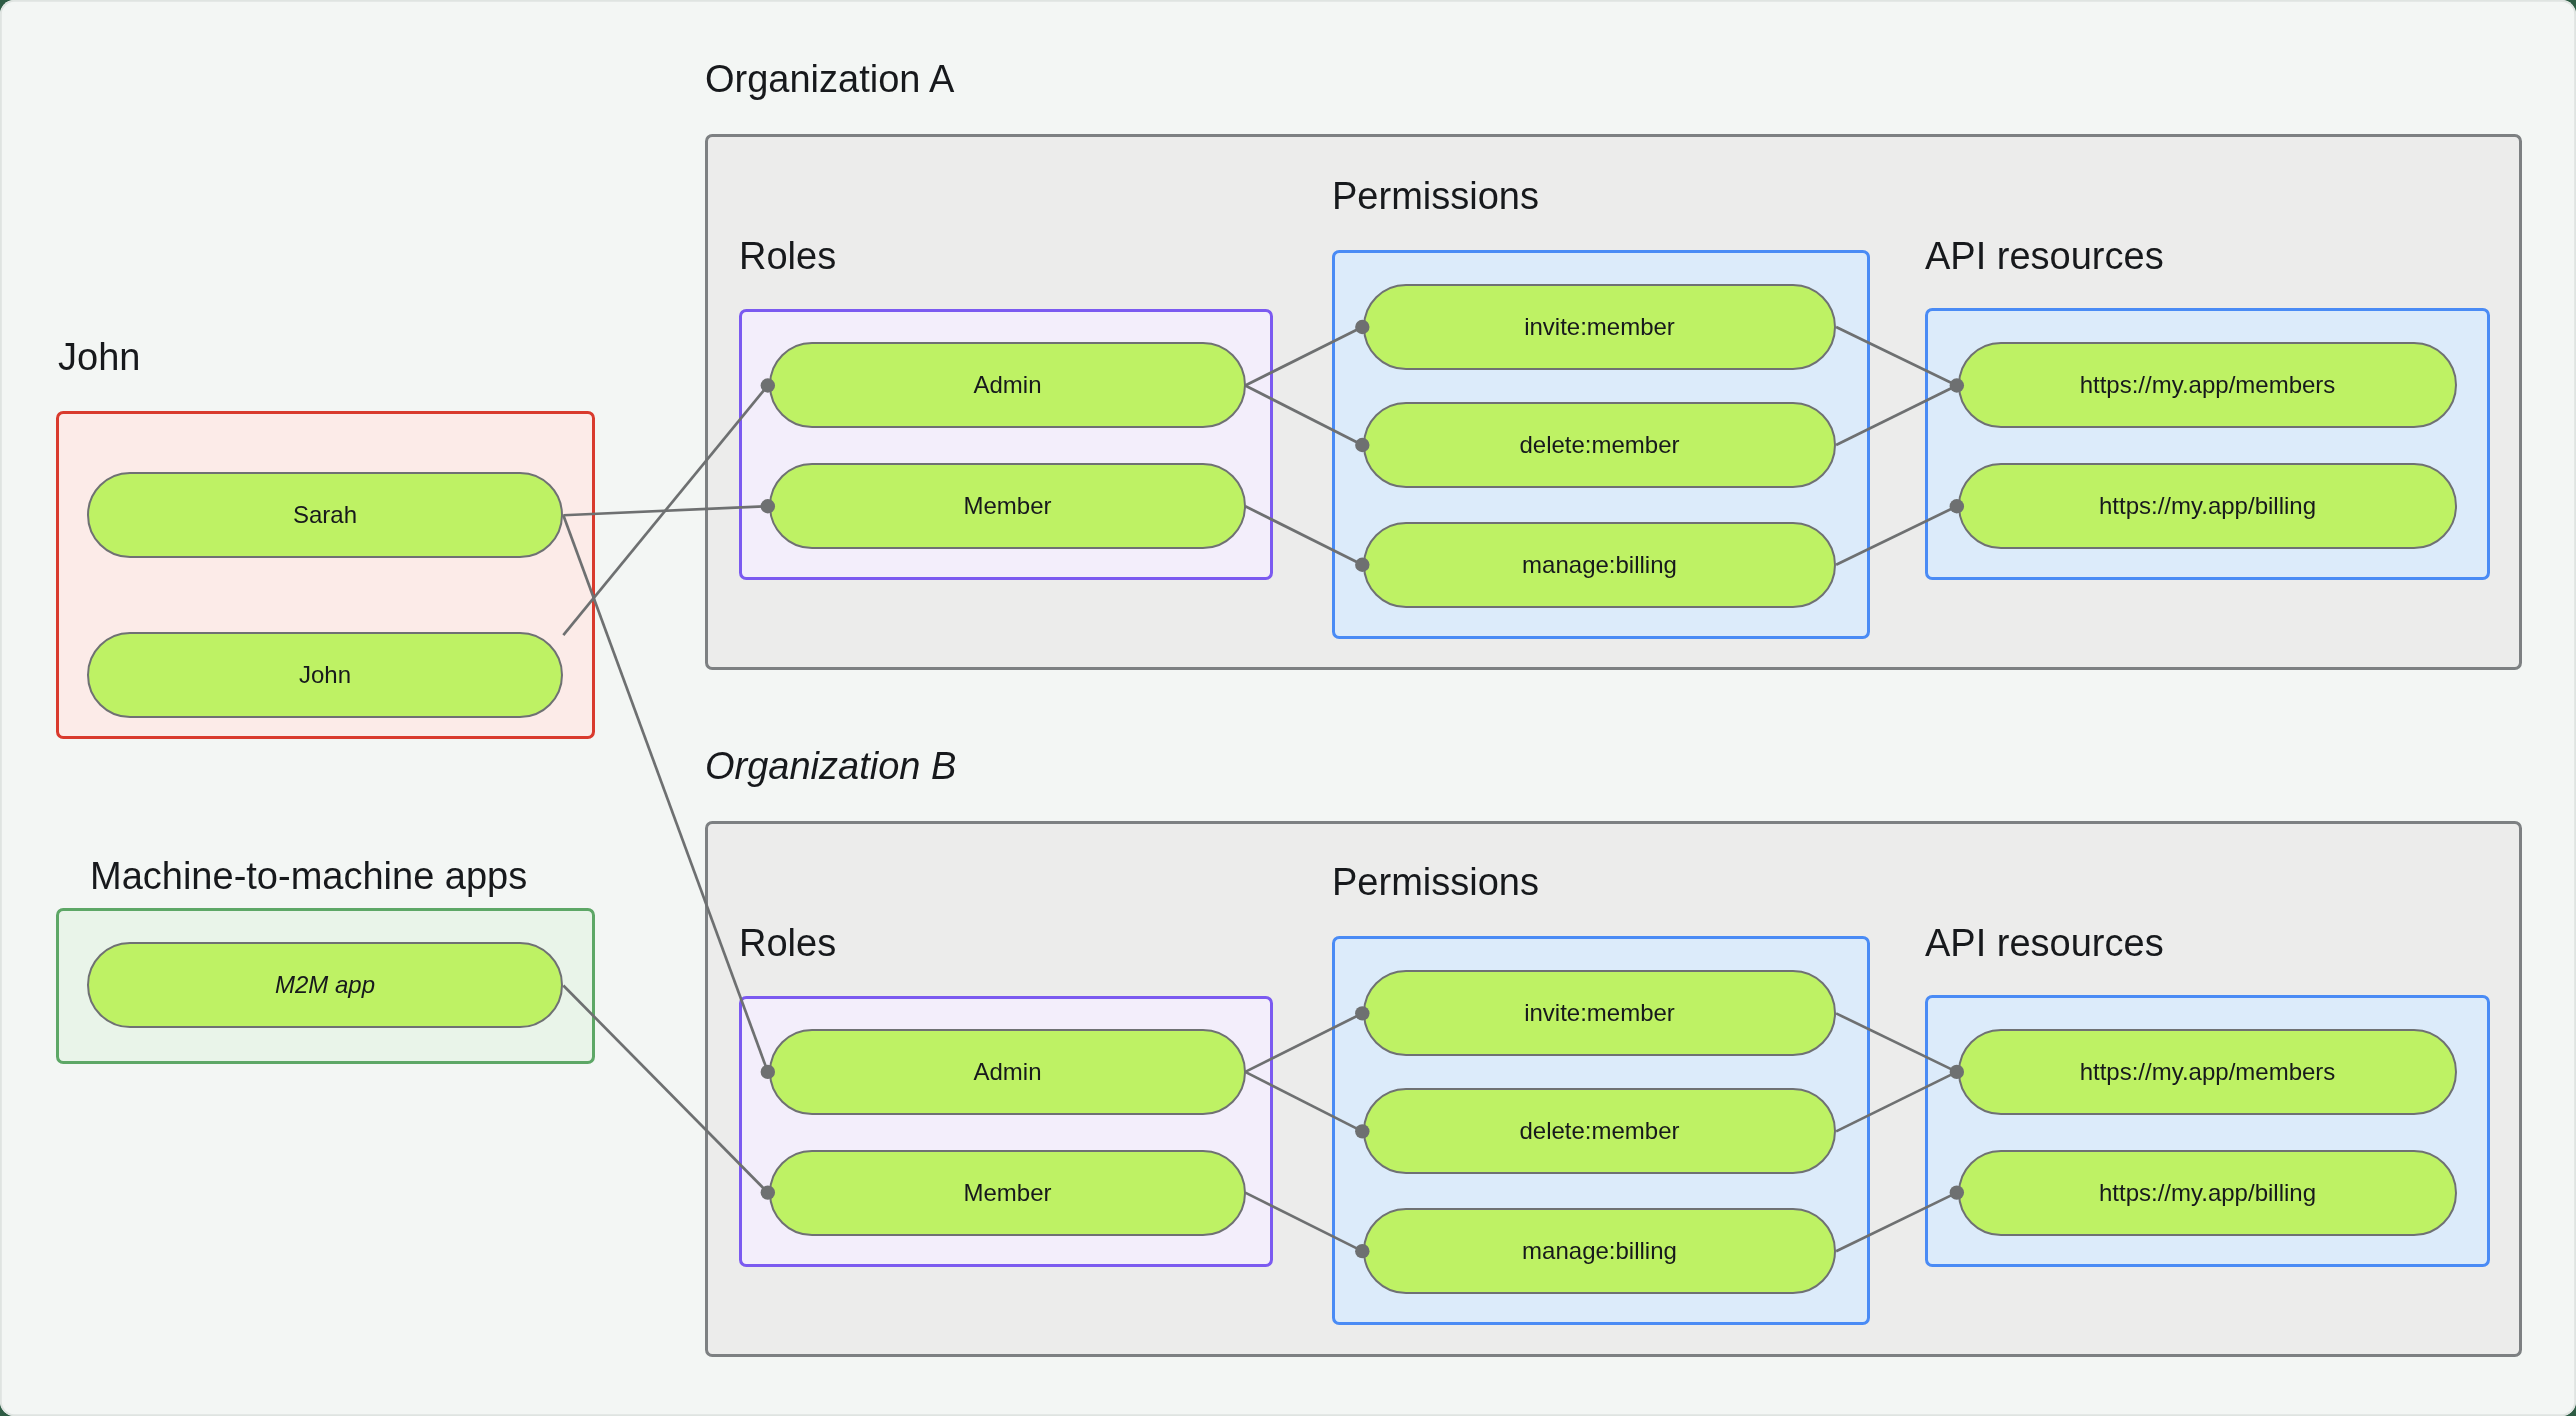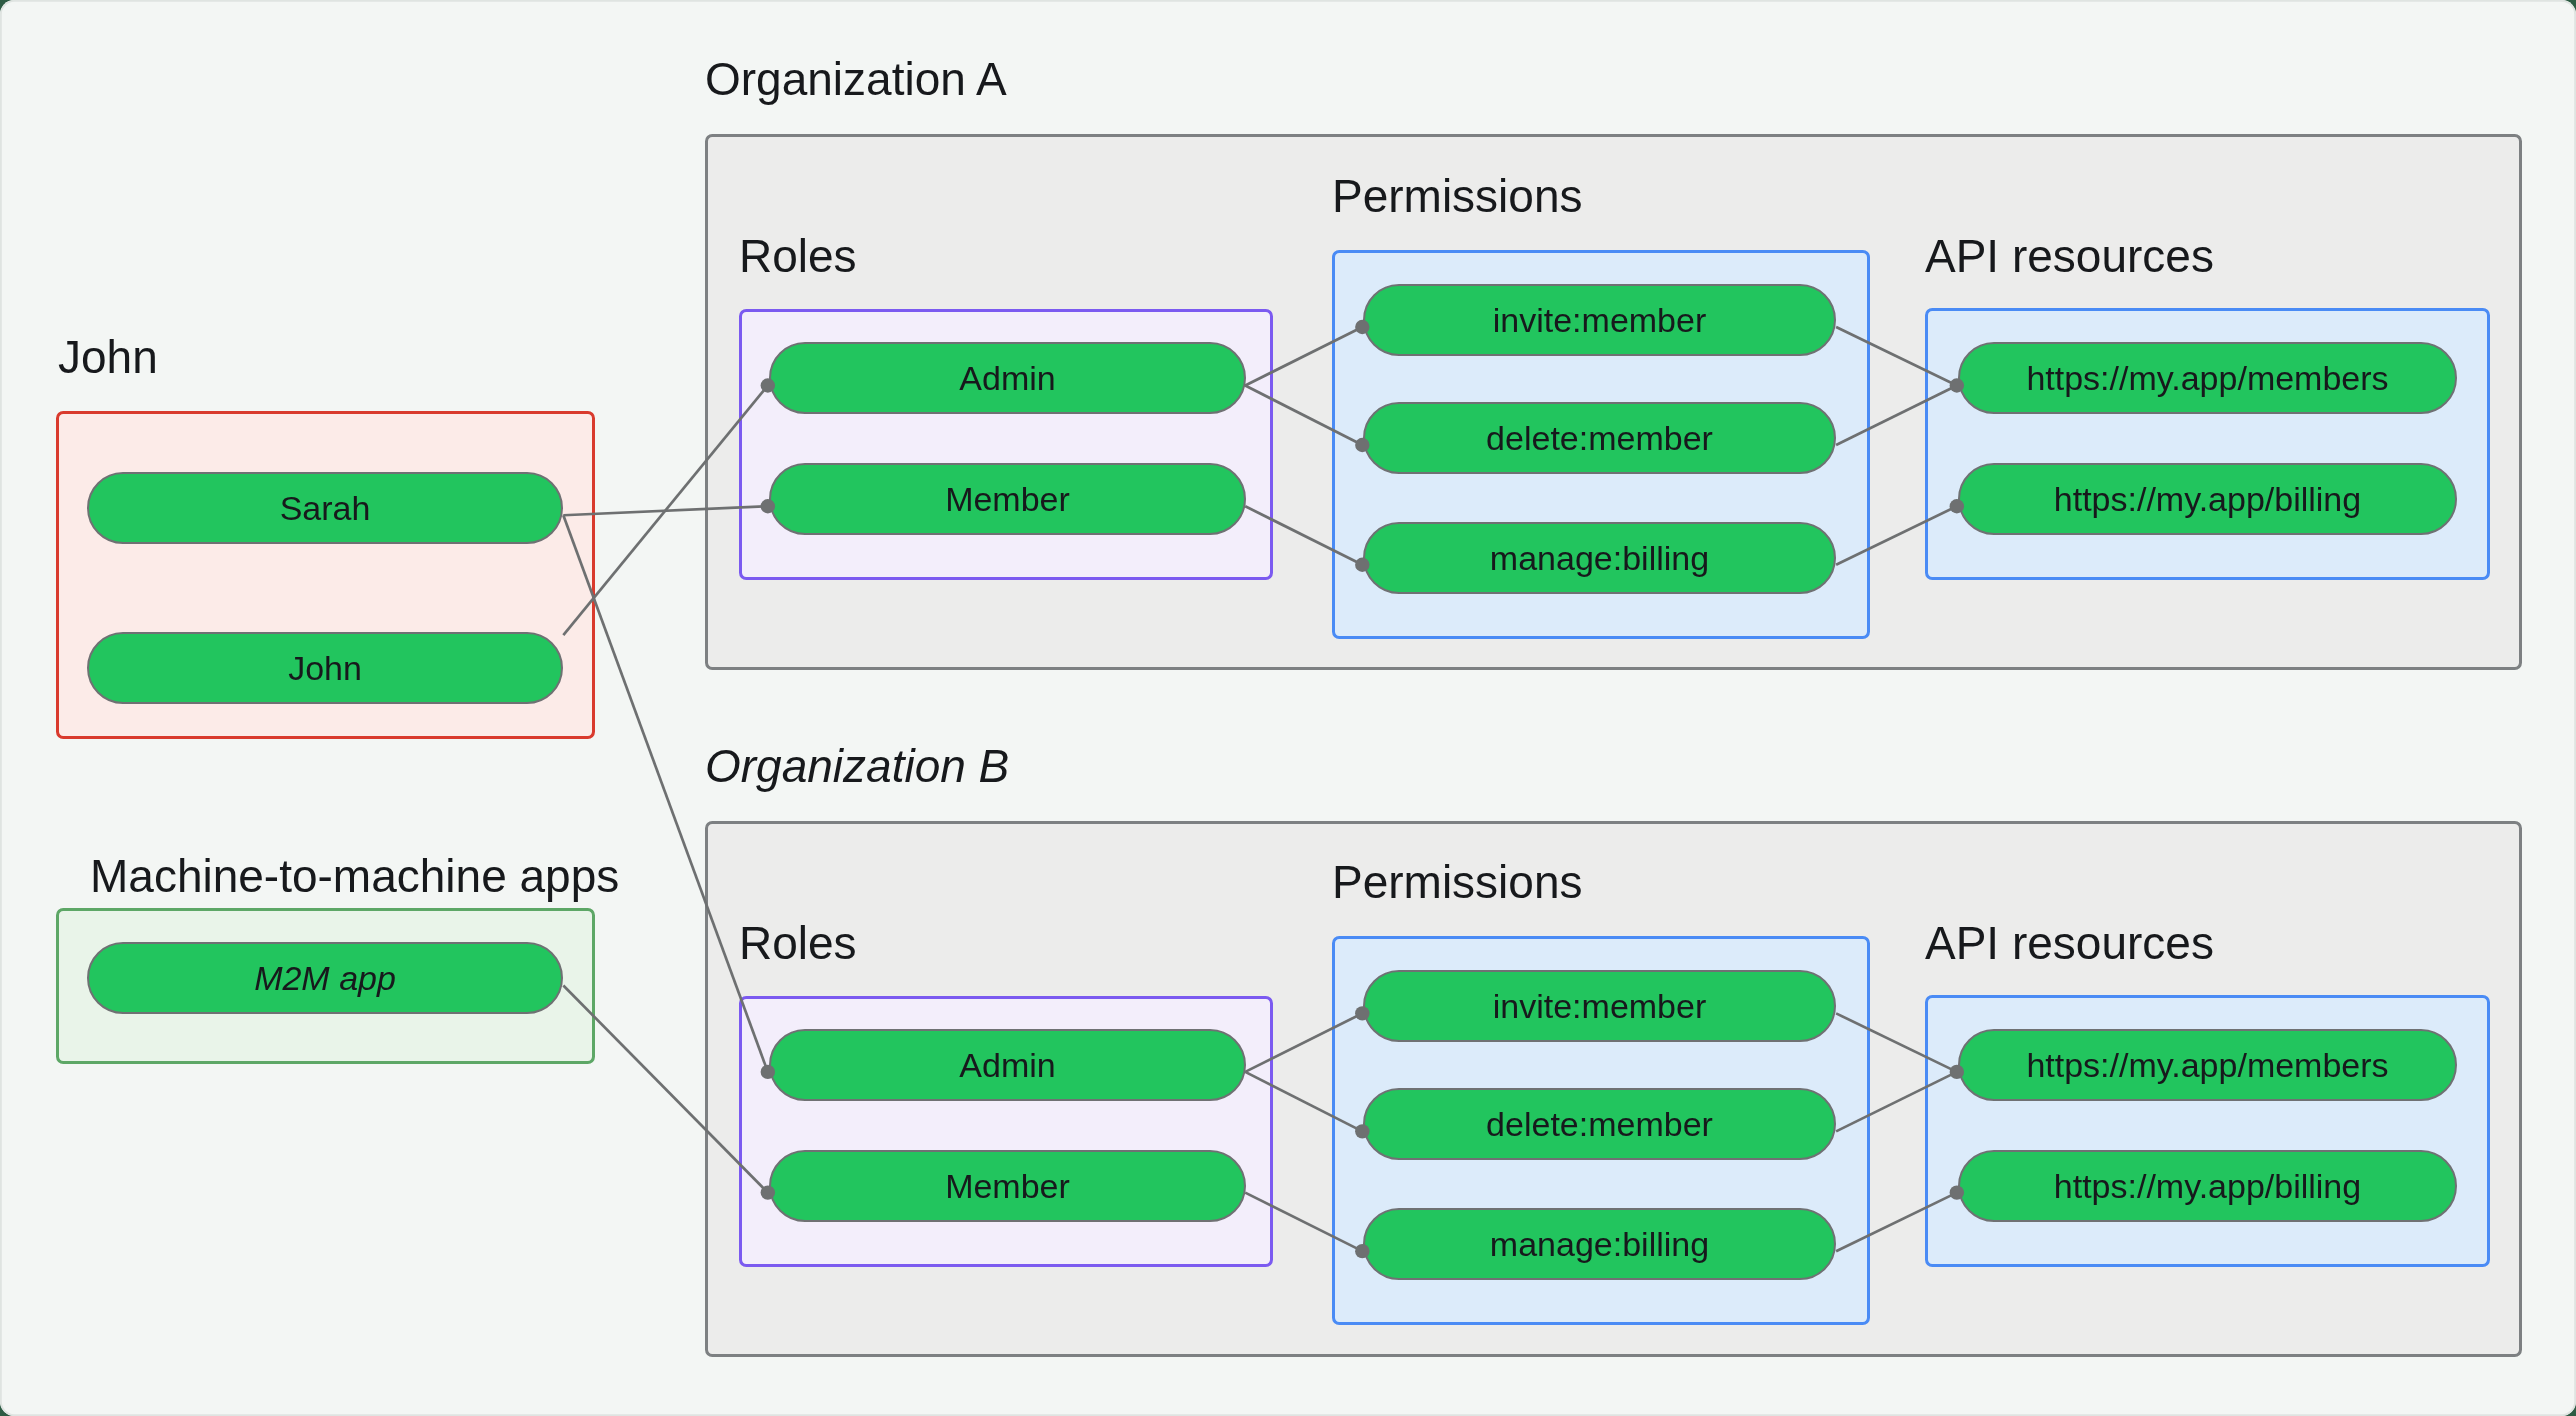--- a/index.html
+++ b/index.html
@@ -11,34 +11,34 @@
     overflow:hidden;
   }
   .canvas{
     position:absolute;left:0;top:0;width:2576px;height:1416px;
     background:#f3f6f4;
     border-radius:14.4px;
     box-shadow:inset 0 0 0 1.8px #dfe4e1;
   }
   .grouplabel{
     position:absolute;
-    font-size:46px;line-height:40px;color:#17191c;
+    font-size:38px;line-height:40px;color:#17191c;
     white-space:nowrap;
   }
   .box{position:absolute;box-sizing:border-box;border-radius:7.2px;}
   .box.org{background:#ececeb;border:3.6px solid #7d8082;}
   .box.users{background:#fcebe8;border:3.6px solid #d93a2d;}
   .box.m2m{background:#e9f4e9;border:3.6px solid #5da766;}
   .box.roles{background:#f3eefb;border:3.6px solid #7b5af0;}
   .box.blue{background:#dcebfa;border:3.6px solid #4a8bf5;}
   .pill{
-    position:absolute;box-sizing:border-box;height:72px;
-    background:#22c55e;border:2.7px solid #6f7173;border-radius:43px;
+    position:absolute;box-sizing:border-box;height:86px;
+    background:#bef264;border:2.7px solid #6f7173;border-radius:43px;
     display:flex;align-items:center;justify-content:center;
-    font-size:34px;color:#17191c;white-space:nowrap;
+    font-size:24px;color:#17191c;white-space:nowrap;
   }
   .wires{position:absolute;left:0;top:0;z-index:5;pointer-events:none;}
   .wires line{stroke:#6e7071;stroke-width:3;}
   .wires circle{fill:#6e7071;}
 </style>
 </head>
 <body>
 
 <div class="canvas">
 

